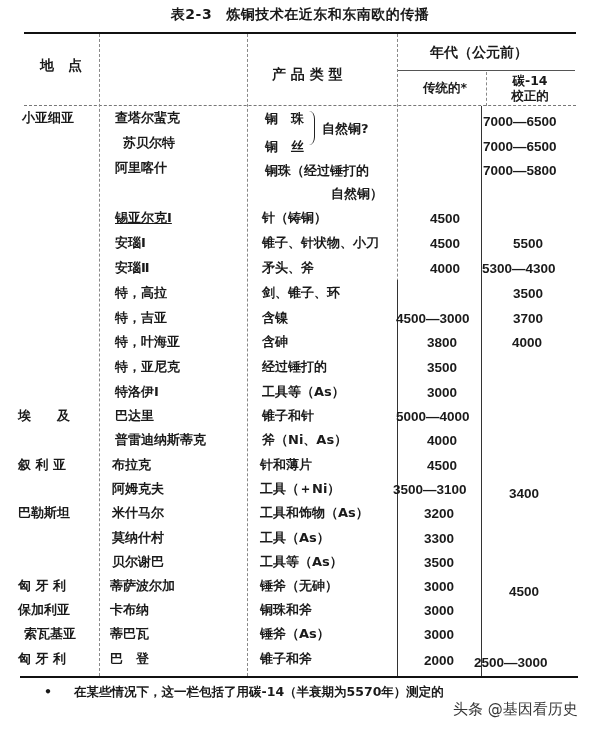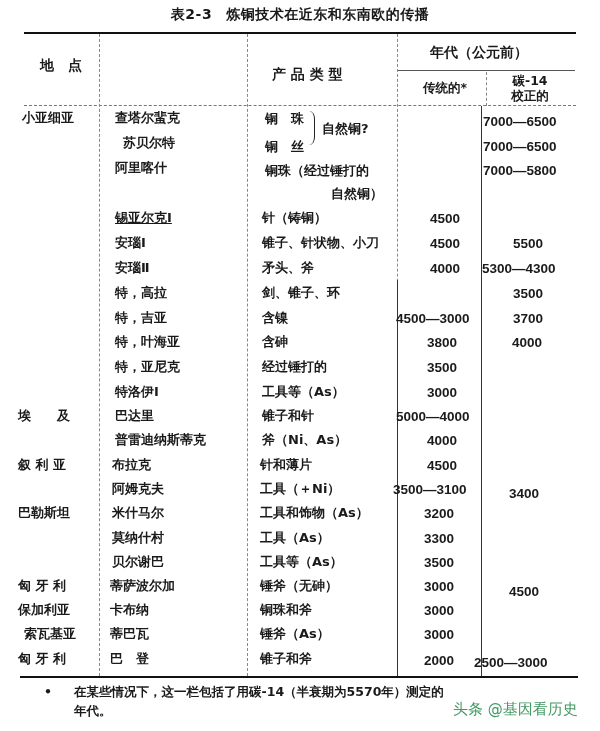--- a/index.html
+++ b/index.html
@@ -31,21 +31,21 @@
       position: absolute; width: 5px; height: 34px;
       border-right: 1.5px solid #222; border-top-right-radius: 6px 8px; border-bottom-right-radius: 6px 8px;
     }
     .footnote {
       position: absolute; left: 48px; top: 682px; font-size: 12.5px; font-weight: bold;
       font-family: "DejaVu Sans", sans-serif; line-height: 19px;
     }
     .footnote .bullet { position: absolute; left: -4px; top: 0; }
     .footnote .text { position: absolute; left: 26px; top: 0; width: 520px; }
     .watermark {
-      position: absolute; left: 453px; top: 700px; font-size: 15px; color: #15803d;
+      position: absolute; left: 453px; top: 700px; font-size: 15px; color: #000000;
       font-family: "DejaVu Sans", sans-serif; opacity: 0.8;
     }
   </style>
 </head>
 <body>
 
 <div class="title">
   <span class="num">表2-3</span><span>炼铜技术在近东和东南欧的传播</span>
 </div>
 
@@ -175,17 +175,16 @@
 <div class="cell" style="left:18px; top:651px;">匈 牙 利</div>
 <div class="cell" style="left:110px; top:651px;">巴　登</div>
 <div class="cell" style="left:260px; top:651px;">锥子和斧</div>
 <div class="cell num-cell" style="left:424px; top:653px;">2000</div>
 <div class="cell num-cell" style="left:474px; top:655px;">2500—3000</div>
 
 <div class="footnote">
   <span class="bullet">•</span>
   <div class="text">
     <div>在某些情况下，这一栏包括了用碳-14（半衰期为5570年）测定的</div>
-    <div>年代。</div>
   </div>
 </div>
 
 <div class="watermark">头条 @基因看历史</div>
 
 </body></html>

